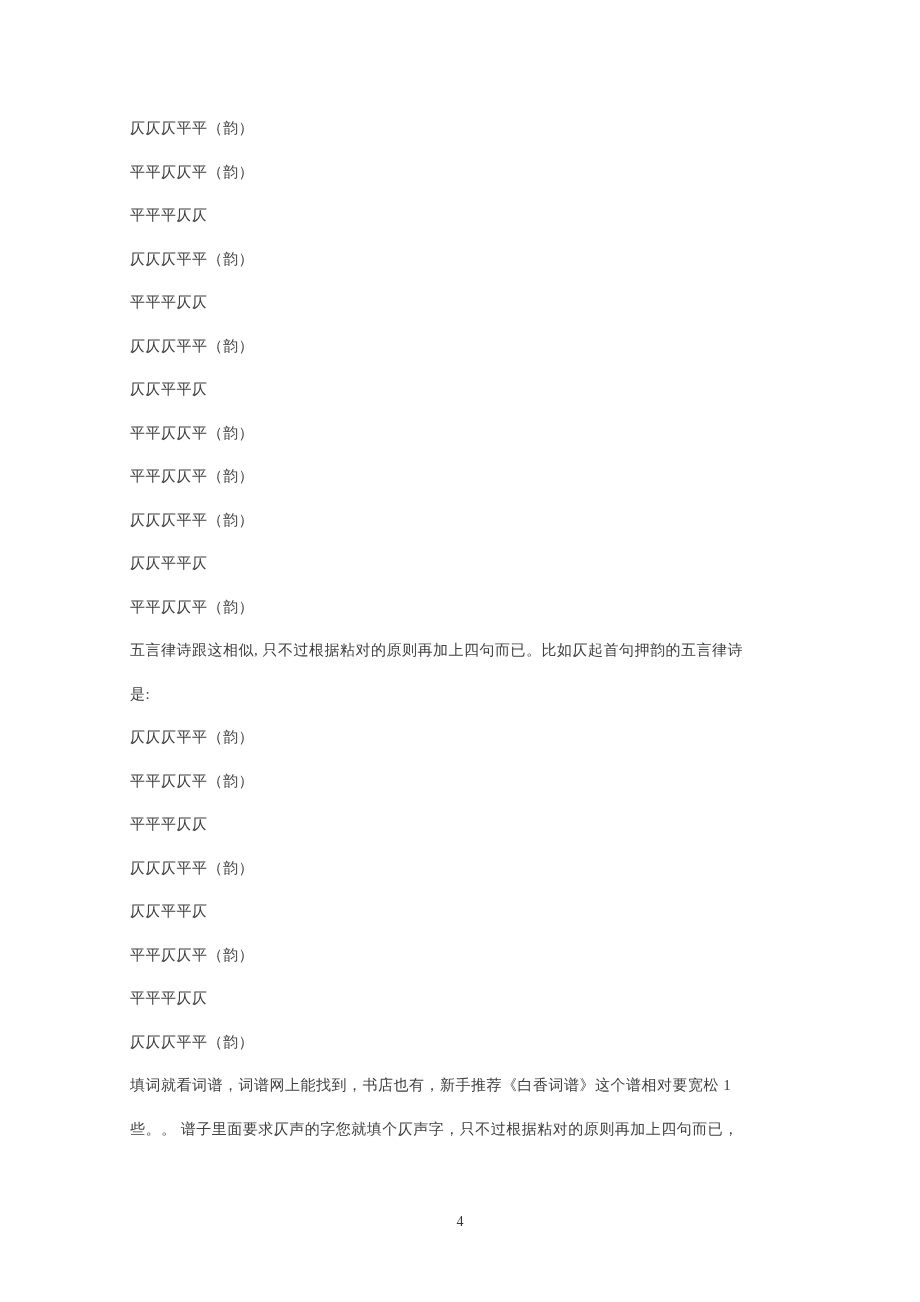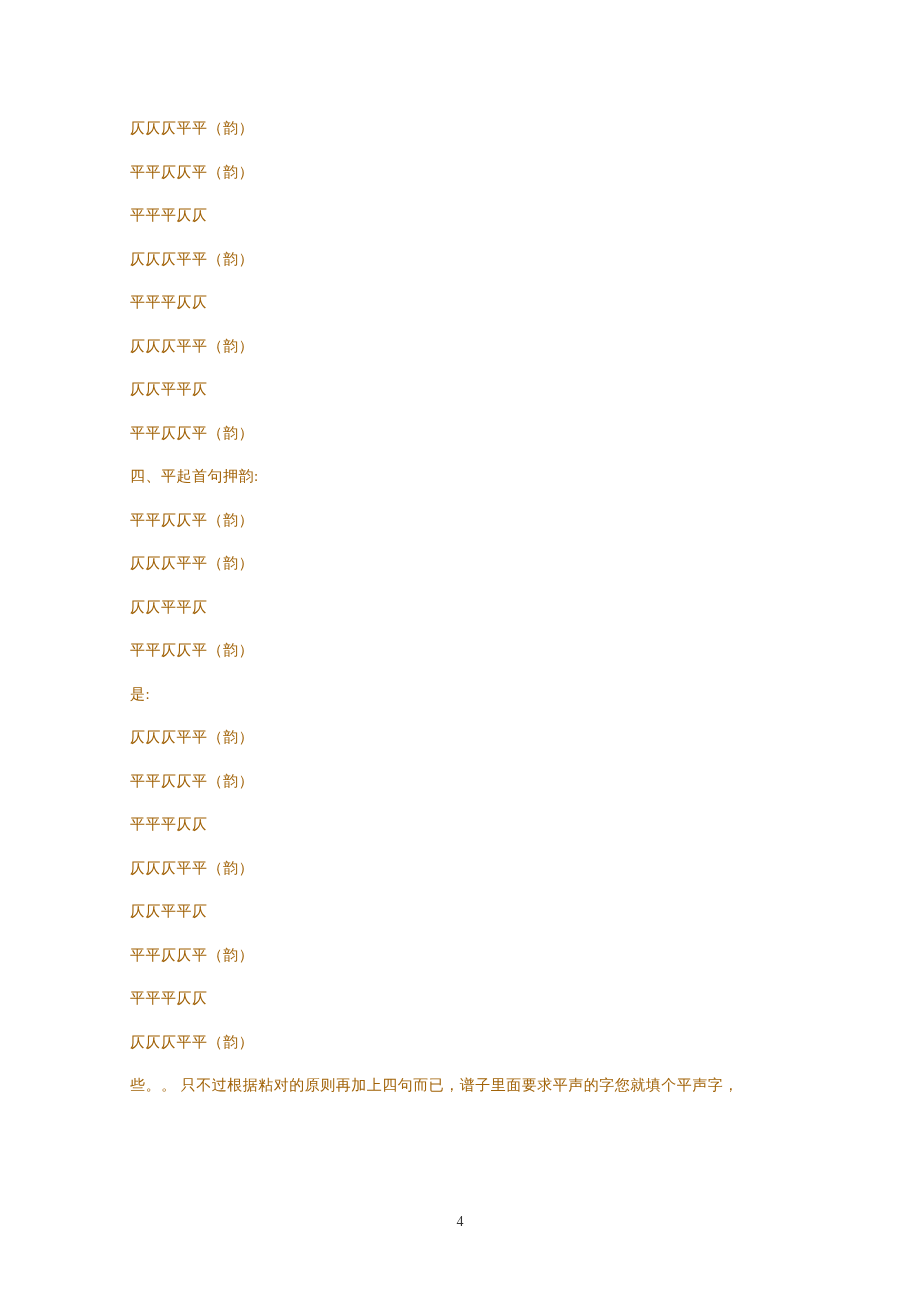--- a/index.html
+++ b/index.html
@@ -11,21 +11,21 @@
     height: 1302px;
     position: relative;
     box-sizing: border-box;
   }
   .page {
     padding: 118px 130px 0 130px;
     box-sizing: border-box;
   }
   .line {
     font-size: 15px;
-    color: #a16207;
+    color: #404040;
     line-height: 1.4;
     margin-bottom: 22.5px;
     letter-spacing: 0.5px;
   }
   .page-num {
     position: absolute;
     bottom: 72px;
     left: 0;
     right: 0;
     text-align: center;
@@ -39,30 +39,31 @@
 
 <div class="page">
   <div class="line">仄仄仄平平（韵）</div>
   <div class="line">平平仄仄平（韵）</div>
   <div class="line">平平平仄仄</div>
   <div class="line">仄仄仄平平（韵）</div>
   <div class="line">平平平仄仄</div>
   <div class="line">仄仄仄平平（韵）</div>
   <div class="line">仄仄平平仄</div>
   <div class="line">平平仄仄平（韵）</div>
-  <div class="line">四、平起首句押韵:</div>
   <div class="line">平平仄仄平（韵）</div>
   <div class="line">仄仄仄平平（韵）</div>
   <div class="line">仄仄平平仄</div>
   <div class="line">平平仄仄平（韵）</div>
+  <div class="line">五言律诗跟这相似, 只不过根据粘对的原则再加上四句而已。比如仄起首句押韵的五言律诗</div>
   <div class="line">是:</div>
   <div class="line">仄仄仄平平（韵）</div>
   <div class="line">平平仄仄平（韵）</div>
   <div class="line">平平平仄仄</div>
   <div class="line">仄仄仄平平（韵）</div>
   <div class="line">仄仄平平仄</div>
   <div class="line">平平仄仄平（韵）</div>
   <div class="line">平平平仄仄</div>
   <div class="line">仄仄仄平平（韵）</div>
-  <div class="line">些。。 只不过根据粘对的原则再加上四句而已，谱子里面要求平声的字您就填个平声字，</div>
+  <div class="line">填词就看词谱，词谱网上能找到，书店也有，新手推荐《白香词谱》这个谱相对要宽松 1</div>
+  <div class="line">些。。 谱子里面要求仄声的字您就填个仄声字，只不过根据粘对的原则再加上四句而已，</div>
 </div>
 
 <div class="page-num">4</div>
 
 </body></html>

